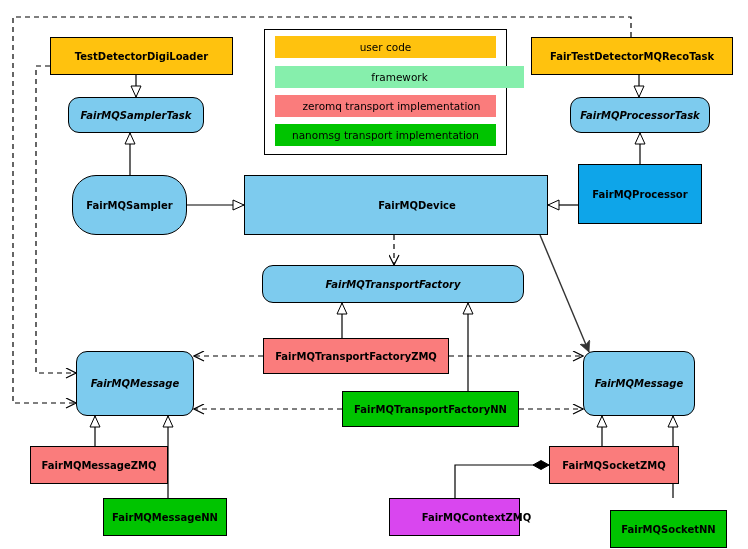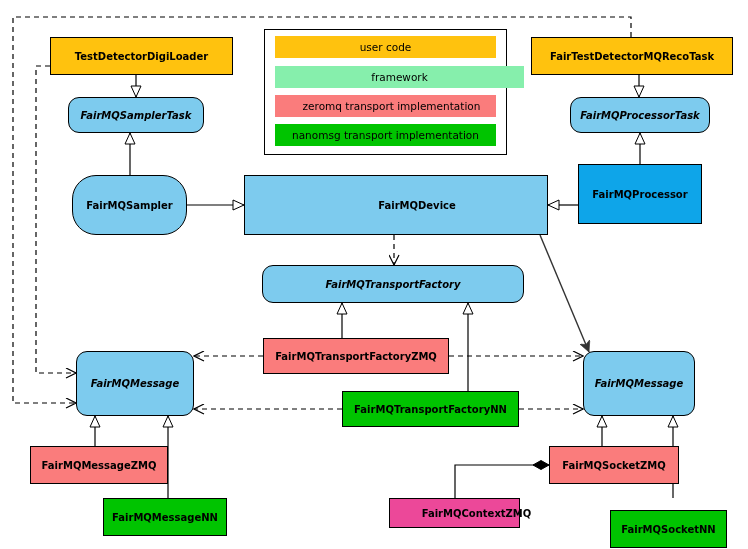--- a/index.html
+++ b/index.html
@@ -130,19 +130,19 @@
     </div>
     <div class="node" style="left: 30px; top: 446px; width: 138px; height: 38px; background: rgb(250, 124, 124);">
       <span>FairMQMessageZMQ</span>
     </div>
     <div class="node" style="left: 103px; top: 498px; width: 124px; height: 38px; background: rgb(0, 196, 0);">
       <span>FairMQMessageNN</span>
     </div>
     <div class="node" style="left: 549px; top: 446px; width: 130px; height: 38px; background: rgb(250, 124, 124);">
       <span>FairMQSocketZMQ</span>
     </div>
-    <div class="node" style="left: 389px; top: 498px; width: 131px; height: 30px; background: #ec4899; padding-left: 44px;">
+    <div class="node" style="left: 389px; top: 498px; width: 131px; height: 38px; background: #d946ef; padding-left: 44px;">
       <span>FairMQContextZMQ</span>
     </div>
     <div class="node" style="left: 610px; top: 498px; width: 117px; height: 38px; background: rgb(0, 196, 0); margin-top: 12px;">
       <span>FairMQSocketNN</span>
     </div>
   </div>
 
 </body></html>

